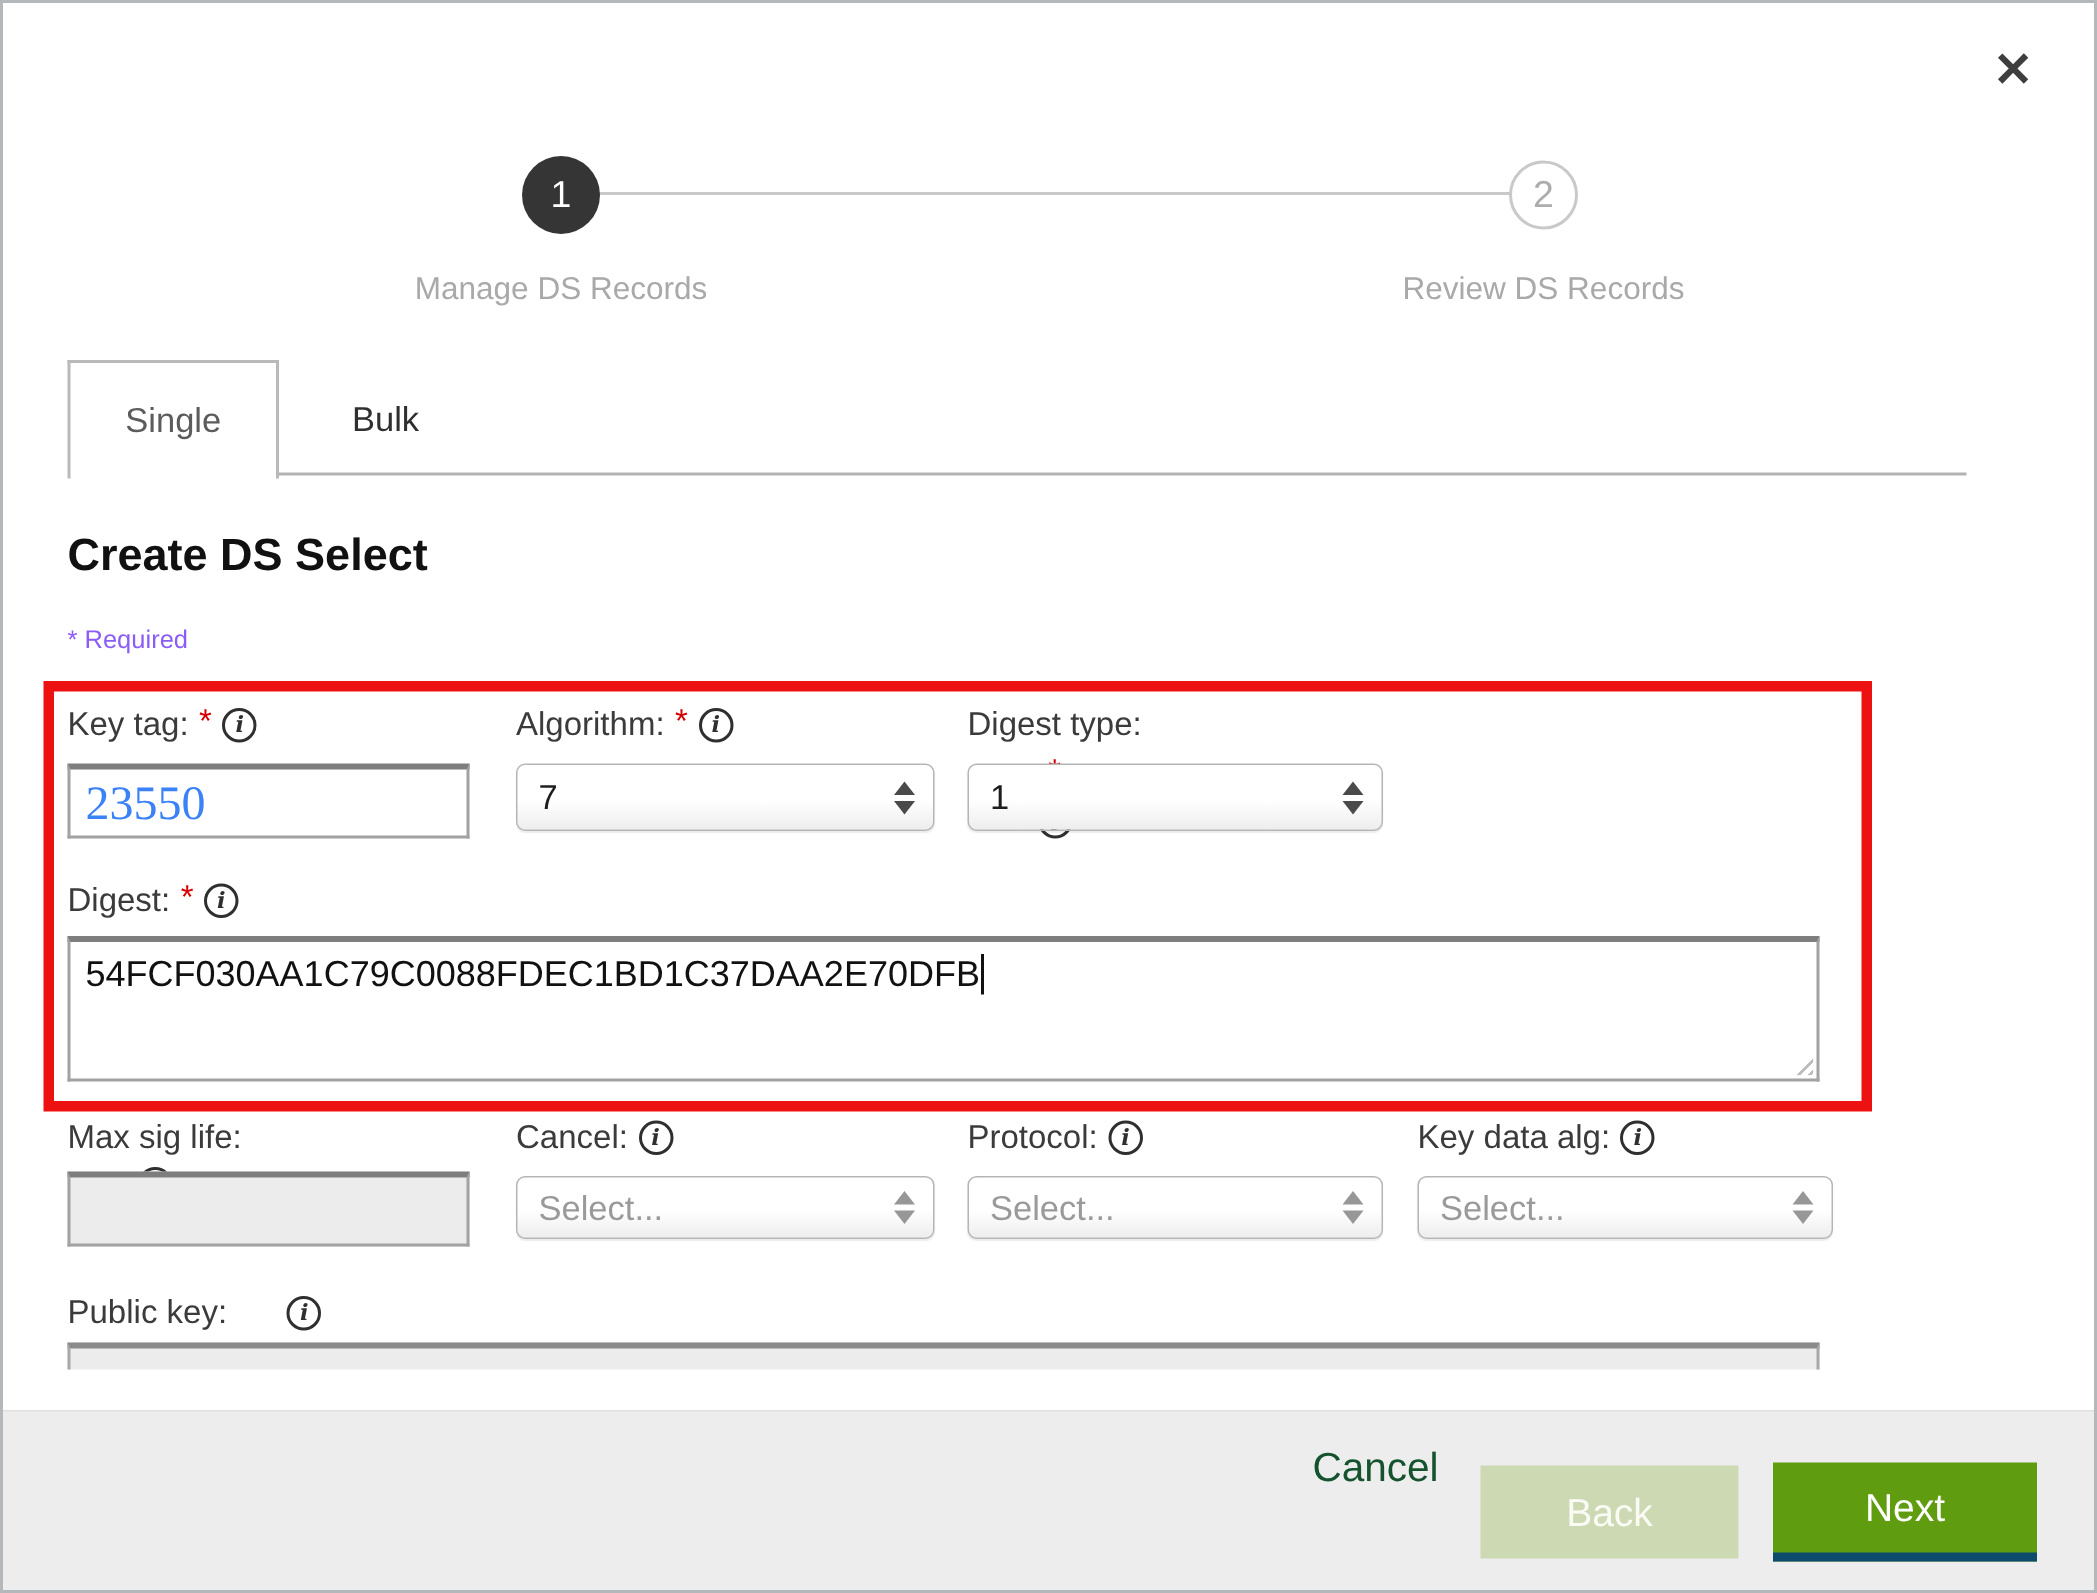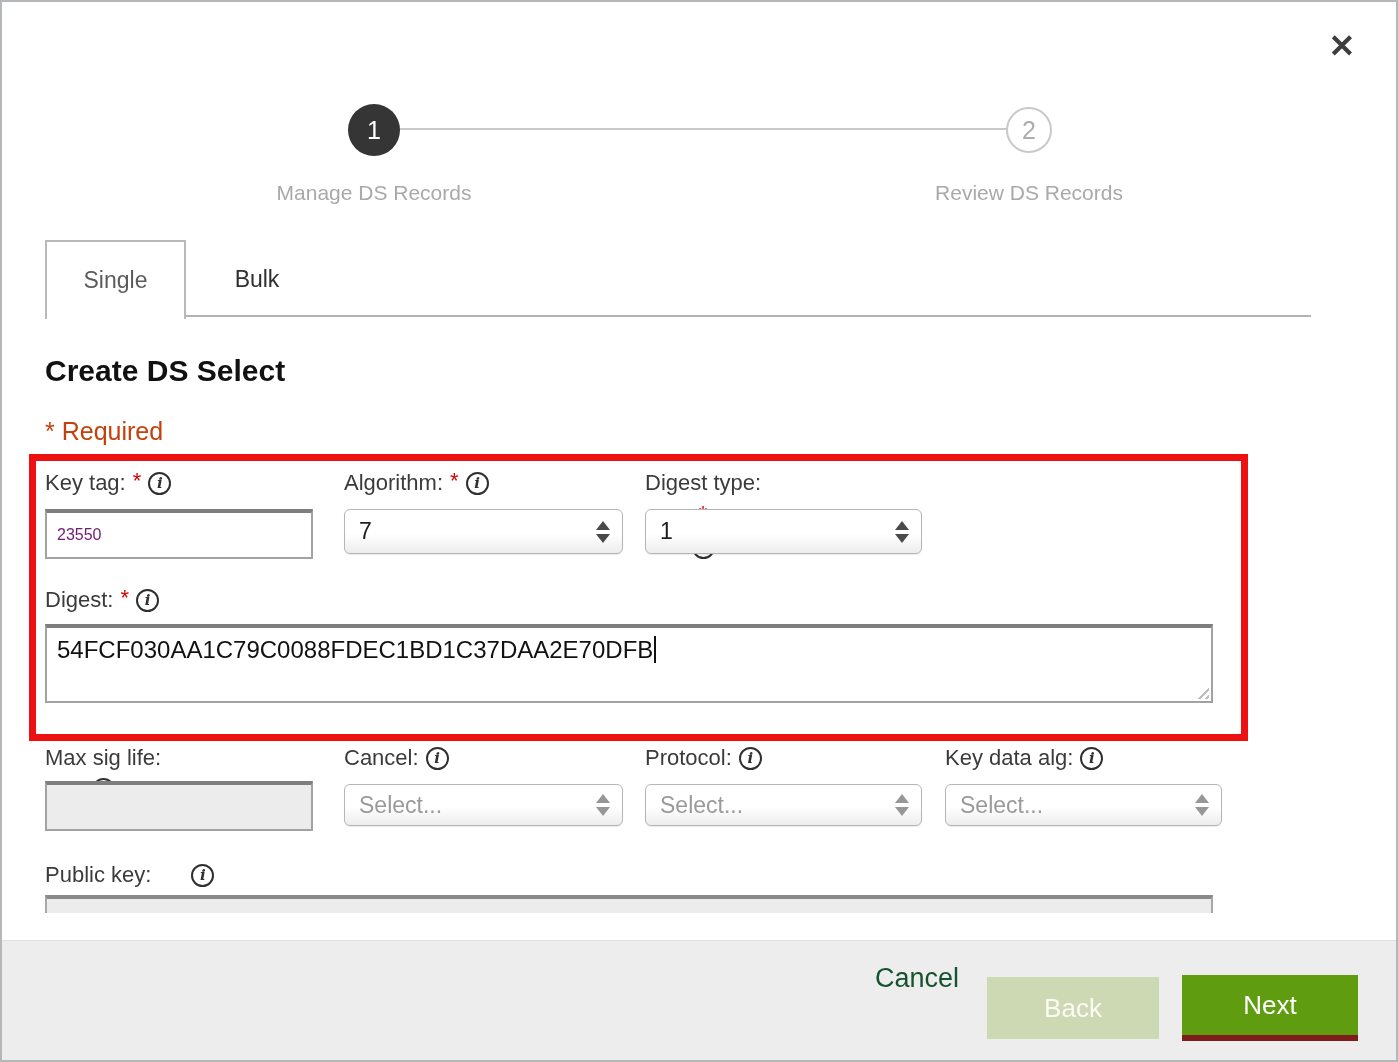--- a/index.html
+++ b/index.html
@@ -76,21 +76,21 @@
     font-size: 23px; color: #2f2f2f;
     cursor: pointer;
   }
 
   .page-heading {
     position: absolute; top: 352px; left: 43px;
     font-size: 30px; font-weight: 700; color: #111;
   }
   .required-note {
     position: absolute; top: 415px; left: 43px;
-    font-size: 25px; color: #c2410c;
+    font-size: 17px; color: #8b5cf6;
   }
 
   
   .annotation-box {
     position: absolute; top: 452px; left: 27px;
     width: 1219px; height: 287px;
     border: 7px solid #ee1111;
     pointer-events: none;
     z-index: 5;
   }
@@ -111,22 +111,22 @@
     font-size: 15px; color: #2f2f2f;
     cursor: pointer;
   }
 
   
   .text-input {
     position: absolute;
     border: 2px solid #a2a2a2;
     border-top: 4px solid #7e7e7e;
     background: #fff;
-    font-family: Liberation Sans, sans-serif;
-    font-size: 16px; color: #701a75;
+    font-family: Liberation Serif, serif;
+    font-size: 32px; color: #3b82f6;
     padding: 0 10px;
   }
   .text-input.disabled { background: #ececec; }
 
   
   .select {
     position: absolute;
     border: 1px solid #b5b5b5; border-radius: 6px;
     background: linear-gradient(#ffffff, #ffffff 55%, #ededed);
     box-shadow: 0 1px 1px rgba(0,0,0,0.08);
@@ -138,21 +138,21 @@
   .select .placeholder { color: #9a9a9a; }
   .spinner { display: flex; flex-direction: column; align-items: center; gap: 4px; }
   .arr-up { width: 0; height: 0; border-left: 7px solid transparent; border-right: 7px solid transparent; border-bottom: 9px solid #4a4a4a; }
   .arr-down { width: 0; height: 0; border-left: 7px solid transparent; border-right: 7px solid transparent; border-top: 9px solid #4a4a4a; }
   .select.muted .arr-up { border-bottom-color: #979797; }
   .select.muted .arr-down { border-top-color: #979797; }
 
   
   .digest-area {
     position: absolute; top: 622px; left: 43px;
-    width: 1168px; height: 79px;
+    width: 1168px; height: 97px;
     border: 2px solid #a2a2a2; border-top: 4px solid #7e7e7e;
     background: #fff;
     font-size: 24px; color: #111;
     padding: 8px 10px;
     cursor: text;
   }
   .caret {
     display: inline-block; width: 2px; height: 27px;
     background: #111; vertical-align: text-bottom; margin-left: 1px;
   }
@@ -190,21 +190,21 @@
     position: absolute; top: 36px; left: 985px;
     width: 172px; height: 62px;
     background: #cdd9b3; border: none;
     font-family: "Liberation Sans", "DejaVu Sans", sans-serif;
     font-size: 26px; color: #fbfbf6;
     cursor: default;
   }
   .next-btn {
     position: absolute; top: 34px; left: 1180px;
     width: 176px; height: 66px;
-    background: #609c10; border: none; border-bottom: 6px solid #7f1d1d;
+    background: #609c10; border: none; border-bottom: 6px solid #0c4a6e;
     font-family: "Liberation Sans", "DejaVu Sans", sans-serif;
     font-size: 26px; color: #fff;
     cursor: pointer;
   }
 </style>
 </head>
 <body>
 
 <div class="modal">
 

